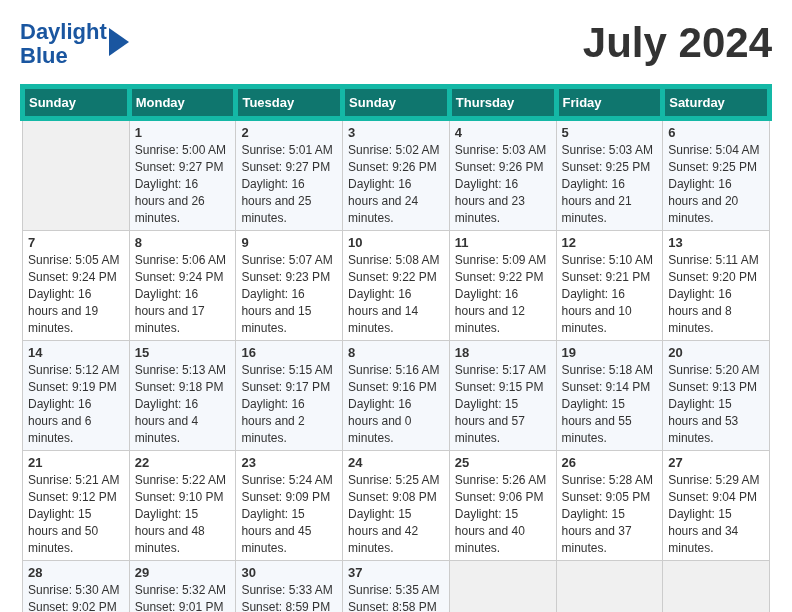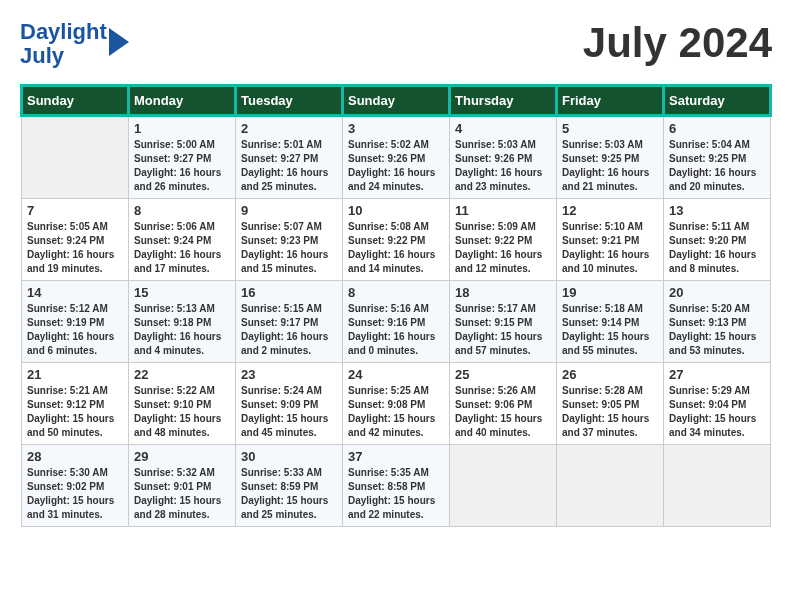--- a/index.html
+++ b/index.html
@@ -50,48 +50,47 @@
     .location-title {
       font-size: 16px;
       color: #555;
     }
     table {
       width: 100%;
       border-collapse: collapse;
       table-layout: fixed;
     }
     thead tr th {
-      background-color: #14532d;
+      background-color: #0f766e;
       color: #fff;
       padding: 6px 4px;
       font-size: 13px;
       font-weight: bold;
       text-align: left;
-      border: 3px solid #14b8a6;
+      border: 5px solid #14b8a6;
     }
     tbody tr td {
       border: 1px solid #ccc;
       vertical-align: top;
       padding: 4px 5px;
       font-size: 10.5px;
       color: #333;
       height: 80px;
     }
     .day-number {
       font-size: 13px;
       font-weight: bold;
       color: #333;
       display: block;
       margin-bottom: 2px;
     }
     .day-info {
-      font-size: 10px;
+      font-size: 12px;
       color: #333;
       line-height: 1.4;
-      font-weight: bold;
     }
     .empty-cell {
       background: #f9f9f9;
     }
     tbody tr:nth-child(odd) td {
       background-color: #f5f8fc;
     }
     tbody tr:nth-child(even) td {
       background-color: #fff;
     }
@@ -100,21 +99,21 @@
     }
   </style>
 </head>
 <body>
 
 <div class="header">
   <div class="logo">
     <div>
       <div class="logo-text">
         <span>Daylight</span><br>
-        <span>July</span>
+        <span>Blue</span>
       </div>
     </div>
     <div class="logo-arrow"></div>
   </div>
   <div class="title-block">
     <div class="month-title">July 2024</div>
   </div>
 </div>
 
 <table>

